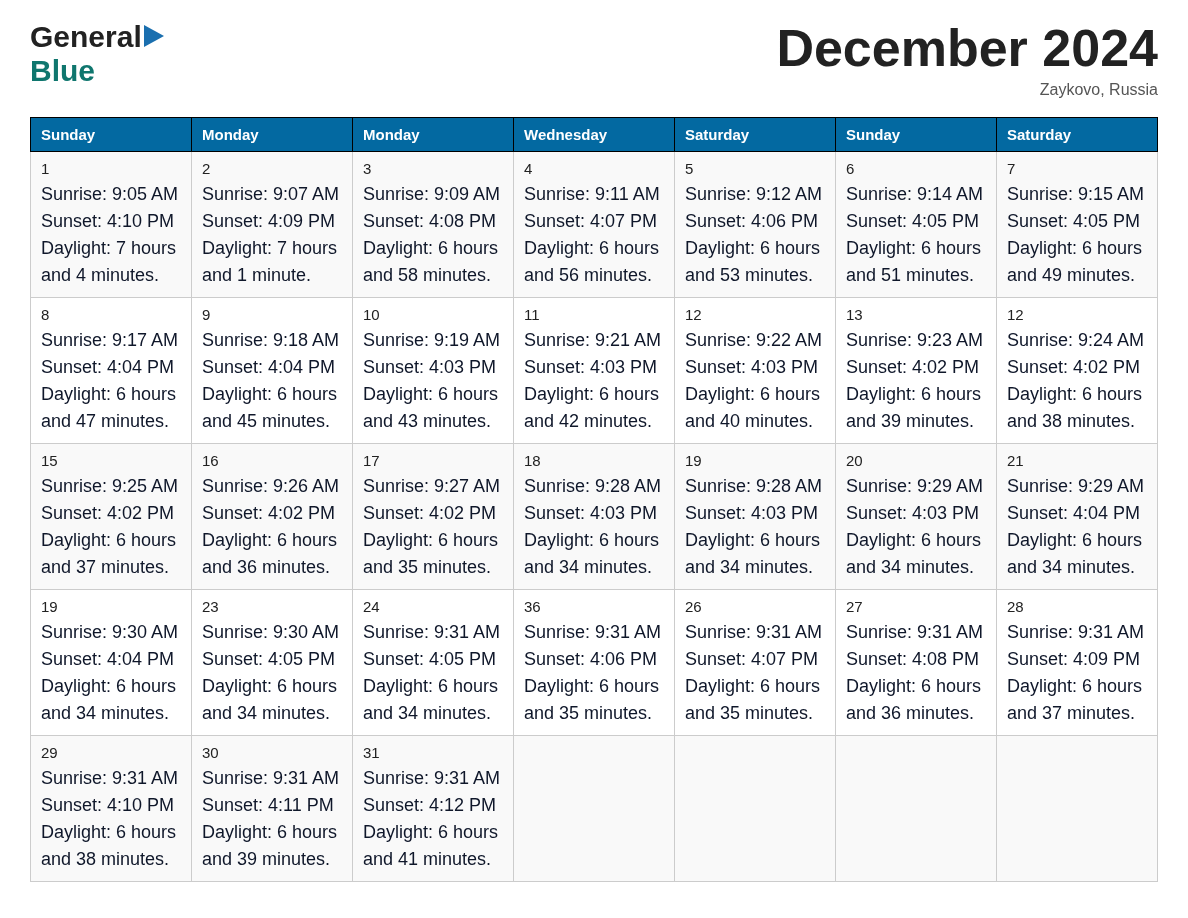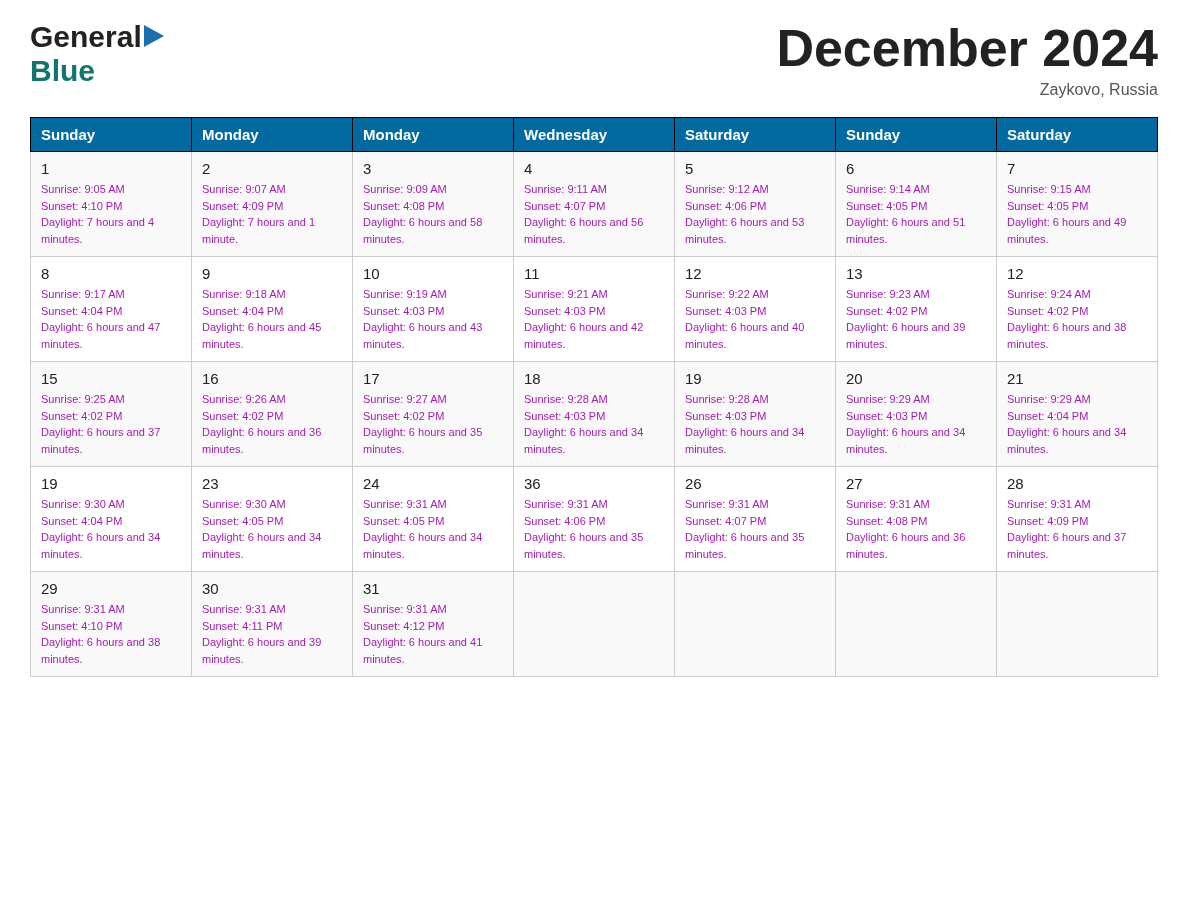--- a/index.html
+++ b/index.html
@@ -58,23 +58,23 @@
       color: #222;
       height: 105px;
     }
     tbody tr td .day-num {
       font-size: 15px;
       font-weight: normal;
       margin-bottom: 4px;
       display: block;
     }
     tbody tr td .day-info {
-      font-size: 11px;
+      font-size: 18px;
       line-height: 1.5;
-      color: #a21caf;
+      color: #0f172a;
     }
     tbody tr:nth-child(odd) td {
       background: #f9f9f9;
     }
     tbody tr:nth-child(even) td {
       background: #fff;
     }
     .logo-row {
       display: flex;
       align-items: center;

